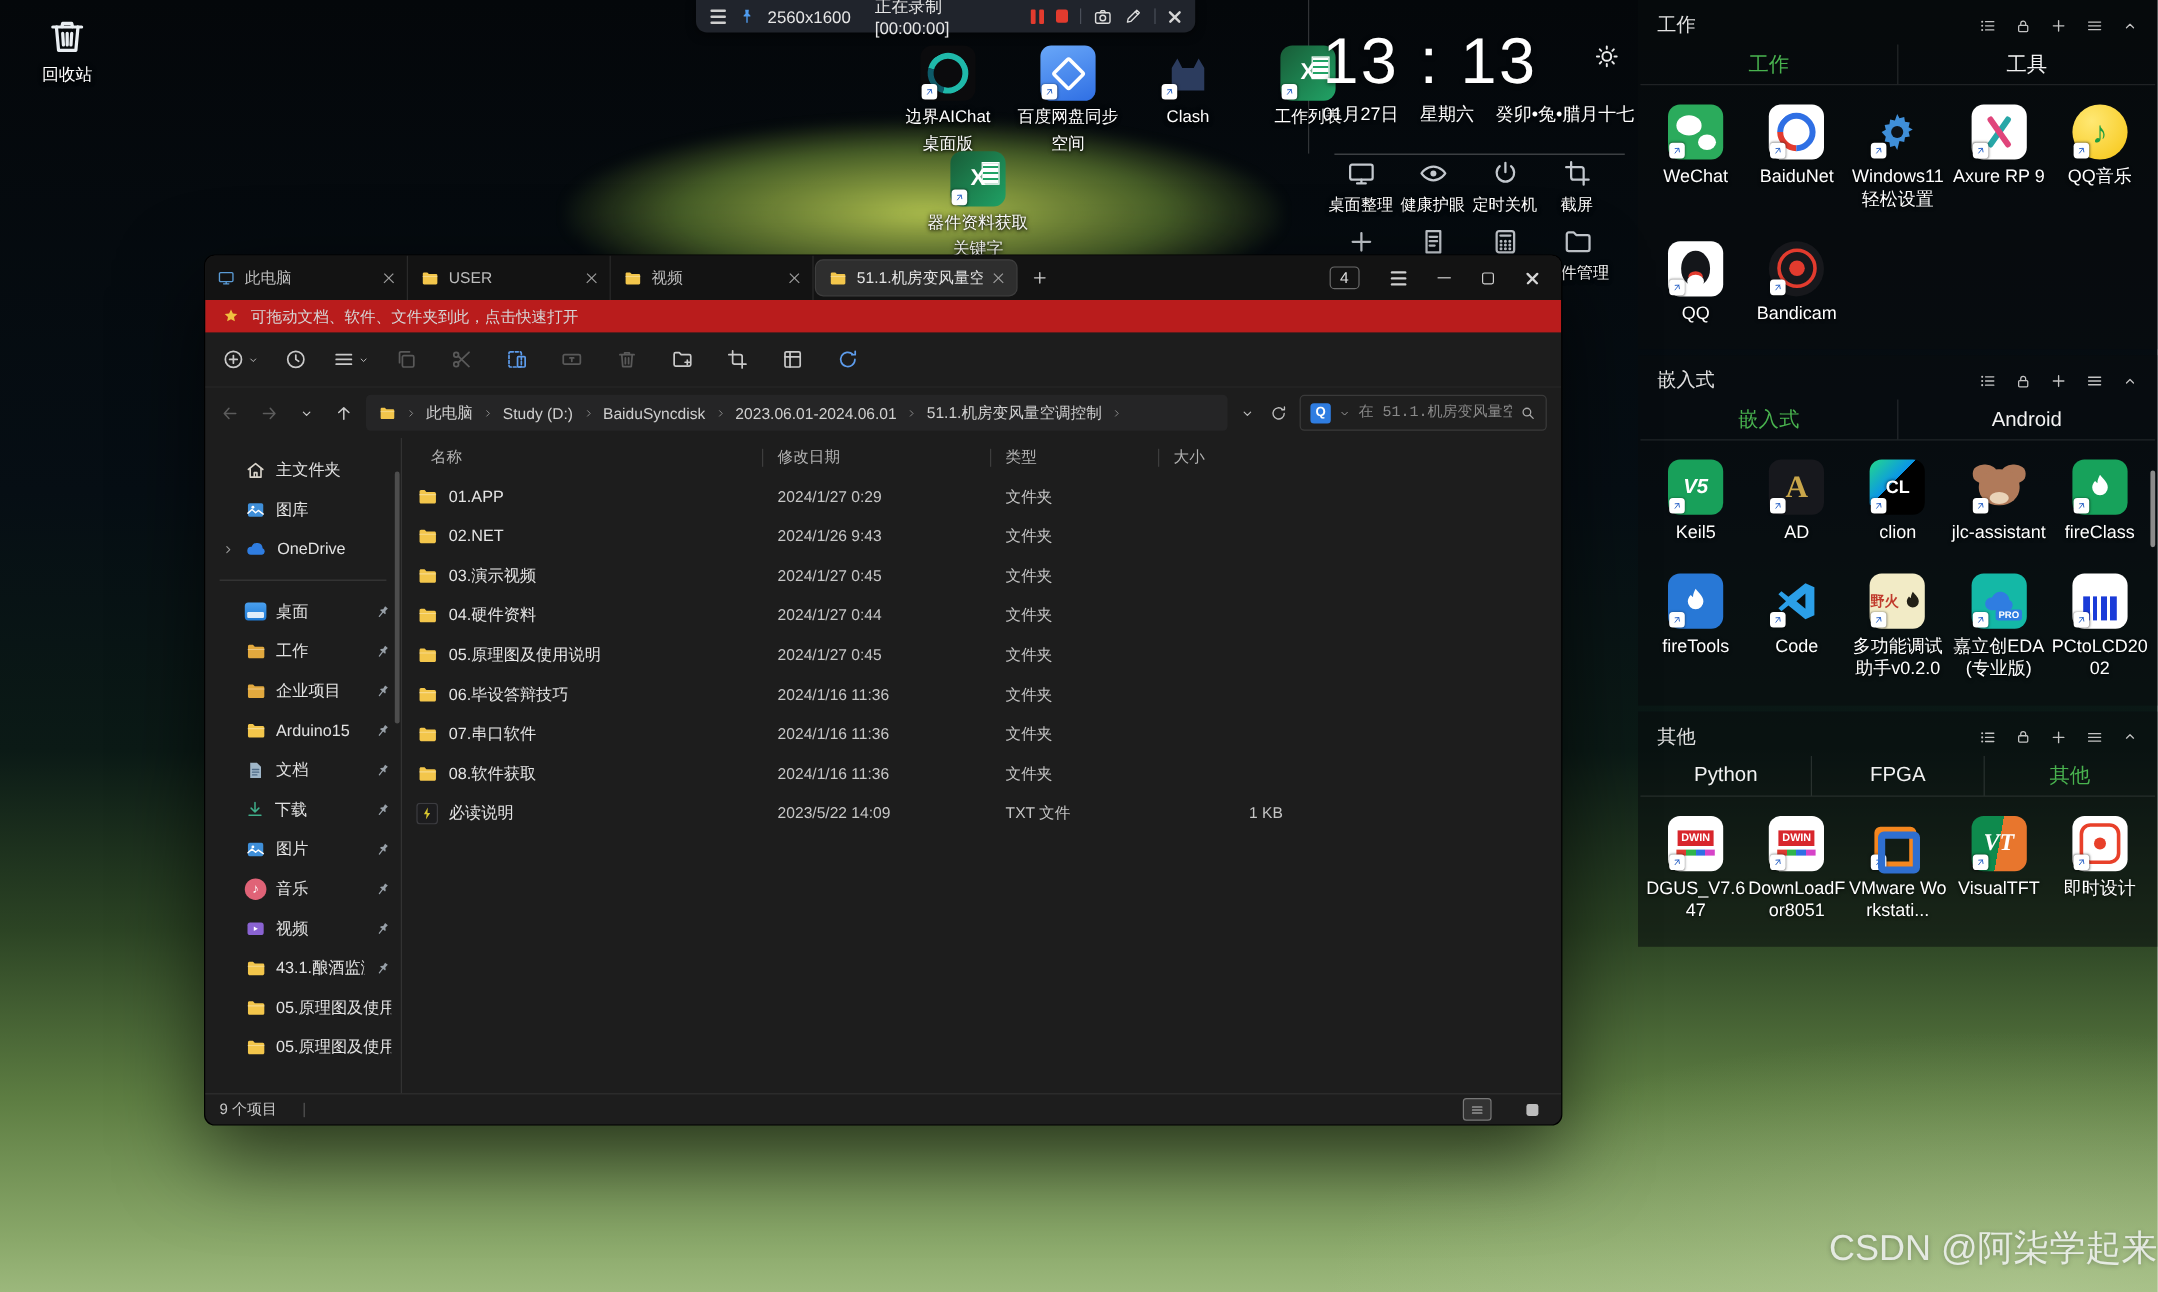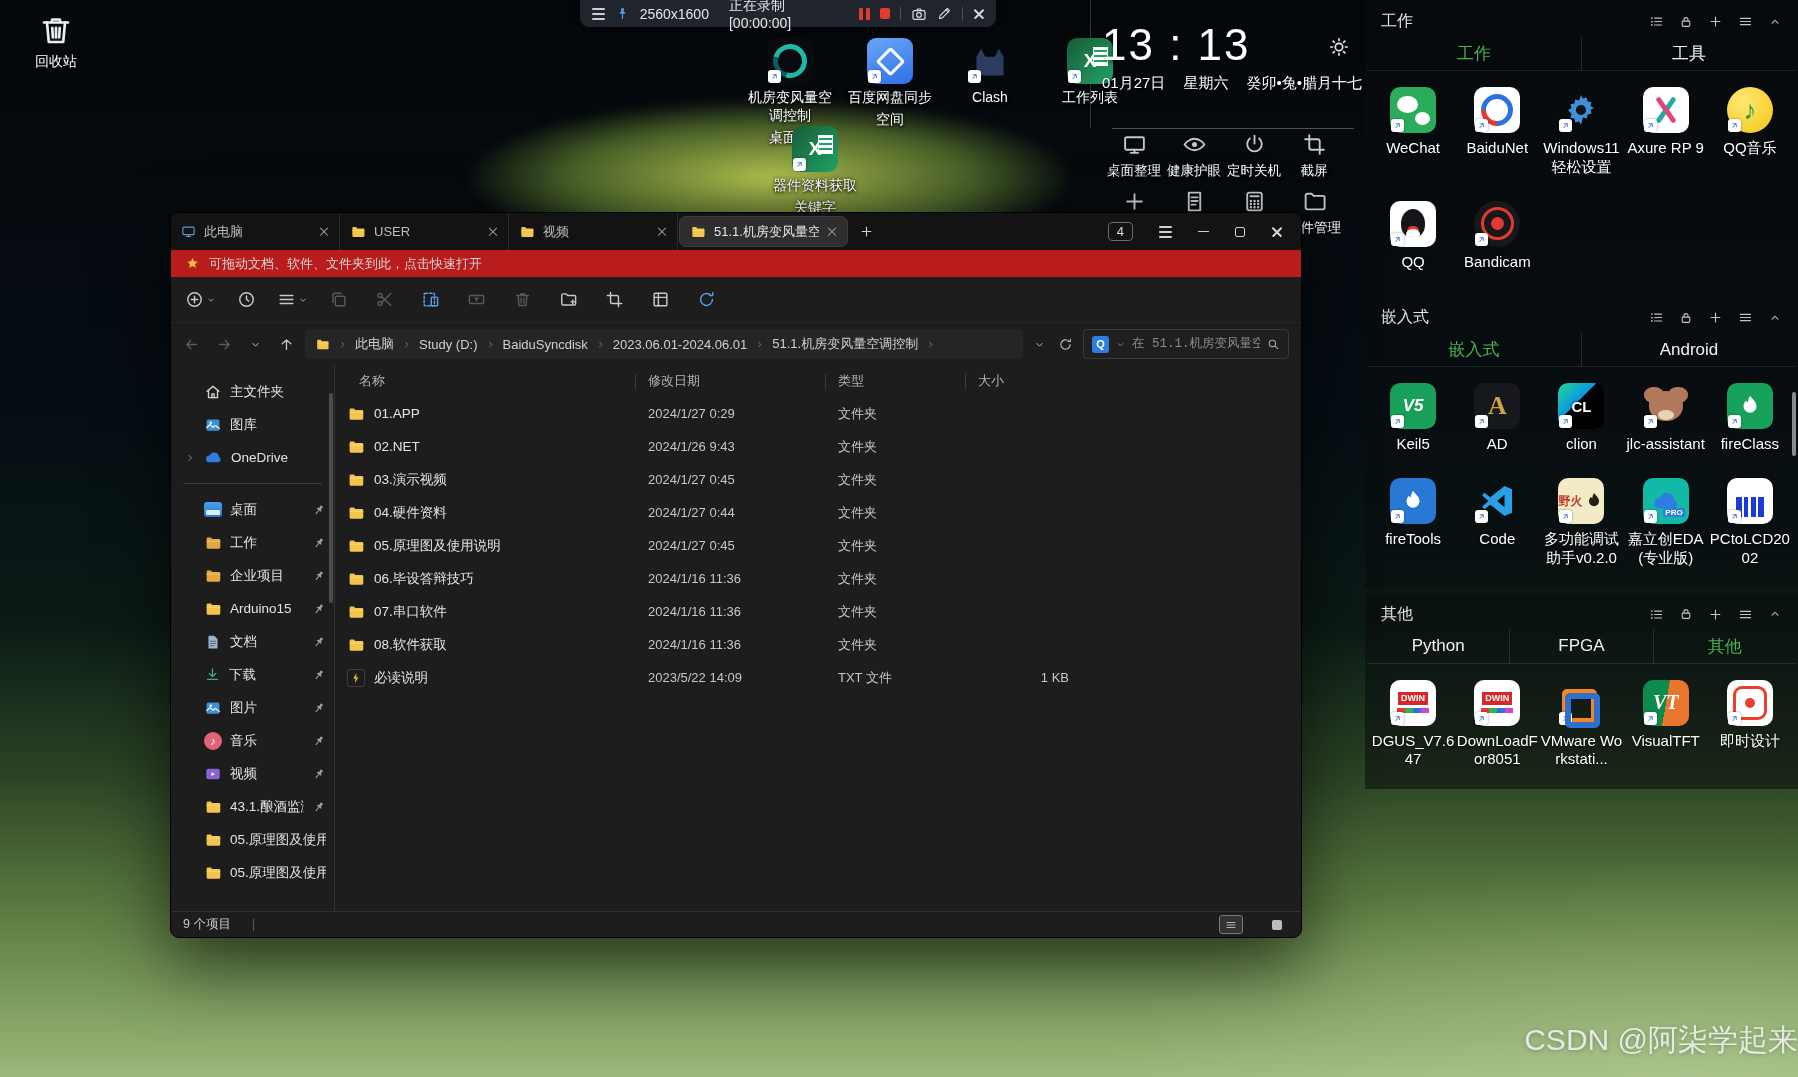--- a/index.html
+++ b/index.html
@@ -49,21 +49,21 @@
   .a-vscode{background:transparent;color:#2b9fe8}
   .a-yehuo{background:#f2ebc6}.a-yehuo .g{color:#c0392b;font-size:12px;font-weight:700;margin-right:2px}
   .a-eda{background:#14b8a6}.a-eda .g{position:absolute;right:4px;bottom:7px;background:#2f7de1;color:#fff;font-size:8px;padding:0 2px;border-radius:2px;font-weight:700}
   .a-pctolcd{background:#fff}.a-pctolcd::before{content:"";width:28px;height:20px;margin-top:12px;background:linear-gradient(90deg,#1a3bd8 0 20%,#fff 20% 30%,#1a3bd8 30% 42%,#fff 42% 52%,#1a3bd8 52% 72%,#fff 72% 80%,#1a3bd8 80% 100%)}
   .a-dwin{background:#fff;flex-direction:column;gap:3px}.a-dwin .g{background:#d8262c;color:#fff;font-size:9px;font-style:italic;line-height:1.5;padding:0 3px}.a-dwin::after{content:"";width:32px;height:5px;background:linear-gradient(90deg,#e03c31 0 25%,#2eb44a 25% 50%,#2f6fe4 50% 75%,#d643c8 75% 100%)}
   .a-vmware{background:transparent}.a-vmware::before{content:"";position:absolute;left:4px;top:9px;width:23px;height:23px;border:6px solid #f5871f;border-radius:5px}.a-vmware::after{content:"";position:absolute;right:4px;top:13px;width:23px;height:23px;border:6px solid #2f6fd0;border-radius:5px}
   .a-vtft{background:linear-gradient(100deg,#0e8a4d 50%,#e8762d 50%);color:#fff;font-size:20px;font-style:italic;font-family:"Liberation Serif",serif}
   .a-jssj{background:#fff}.a-jssj::before{content:"";width:28px;height:28px;border-radius:9px;border:3px solid #e8402a}.a-jssj::after{content:"";position:absolute;width:10px;height:10px;border-radius:50%;background:#e8402a}
   
   .clock{position:absolute;left:1102px;top:20px;color:#fff;z-index:1}
-  .clock .time{font-size:44px;font-weight:300;letter-spacing:2px;text-shadow:0 1px 4px rgba(0,0,0,.6)}
+  .clock .time{font-size:54px;font-weight:300;letter-spacing:2px;text-shadow:0 1px 4px rgba(0,0,0,.6)}
   .clock .daterow{display:flex;gap:18px;font-size:15px;margin-top:4px;text-shadow:0 1px 3px rgba(0,0,0,.8)}
   .div-v{position:absolute;left:1090px;top:0;width:1px;height:128px;background:rgba(255,255,255,.18)}
   .div-h{position:absolute;left:1112px;top:128px;width:242px;height:1px;background:rgba(255,255,255,.28)}
   .sun{position:absolute;left:1328px;top:36px;color:#eaeaea}
   
   .widgets{position:absolute;left:1104px;top:132px;display:grid;grid-template-columns:repeat(4,60px);row-gap:10px;z-index:1}
   .widget{display:flex;flex-direction:column;align-items:center;gap:5px;color:#c3c8ce}
   .widget .lbl{font-size:13.5px;height:17px;white-space:nowrap}
   
   .panels{position:absolute;left:1365px;top:0;width:433px;z-index:2}
@@ -375,21 +375,21 @@
 
 <div class="desk-icons" id="desk-icons">
     <div class="dicon">
       <span class="art a-aichat">
         <span class="sc">
           <svg class="ic rot38" style="width: 9px; height: 9px; color: rgb(26, 87, 194);">
             <use href="#i-arrow-up"></use>
           </svg>
         </span>
       </span>
-      <div class="lbl">机房变风量空调控制</div>
+      <div class="lbl">边界AIChat</div>
       <div class="lbl">桌面版</div>
     </div>
     <div class="dicon">
       <span class="art a-baidupan">
         <span class="sc">
           <svg class="ic rot38" style="width: 9px; height: 9px; color: rgb(26, 87, 194);">
             <use href="#i-arrow-up"></use>
           </svg>
         </span>
       </span>

